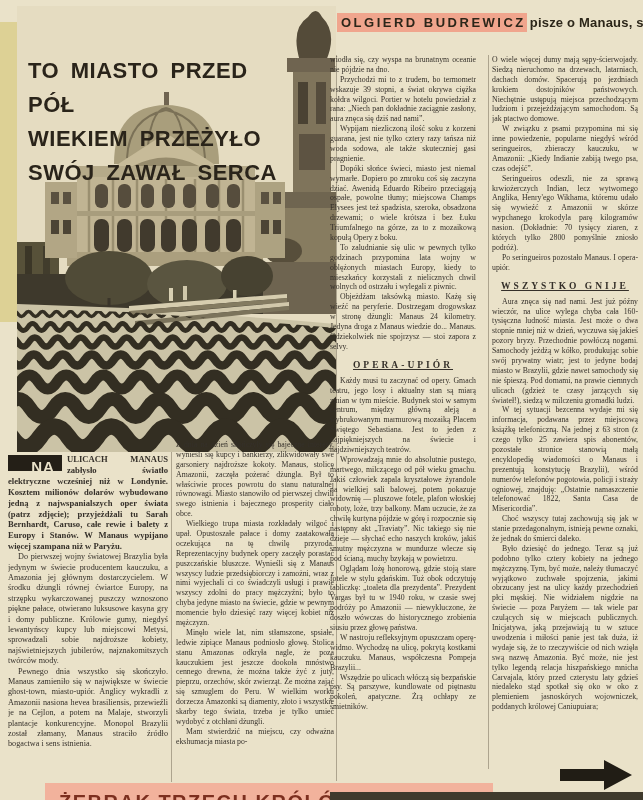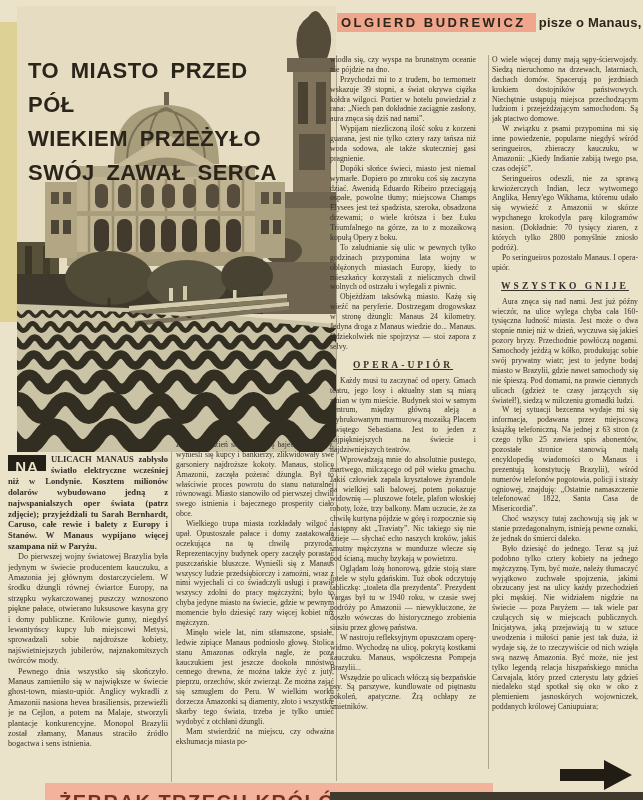--- a/index.html
+++ b/index.html
@@ -6,35 +6,35 @@
   .page{position:relative;width:643px;height:800px;background:#eae2c9;overflow:hidden;
         font-family:"Liberation Serif",serif;color:#35302a;}
   .left-strip{position:absolute;left:0;top:22px;width:17px;height:300px;background:#ddd195;}
   .photo{position:absolute;left:17px;top:6px;width:319px;height:446px;}
   .photo svg{display:block;width:100%;height:100%;}
   .headline{position:absolute;left:28px;top:10px;width:260px;
             font-family:"Liberation Sans",sans-serif;font-weight:800;font-size:22px;
             line-height:34px;color:#2a241a;letter-spacing:.5px;word-spacing:5px;margin-top:44px;}
   .byline{position:absolute;left:337px;top:15px;width:306px;white-space:nowrap;
           font-family:"Liberation Sans",sans-serif;font-weight:700;font-size:13px;color:#2c2619;}
-  .byline .hl{background:#f0a58d;padding:2px 10px 2px 4px;letter-spacing:2.5px;}
+  .byline .hl{background:#f0a58d;padding:2px 1px 2px 4px;letter-spacing:2.5px;}
   .byline .rest{margin-left:3px;letter-spacing:.2px;}
   .col{position:absolute;text-align:justify;overflow:hidden;font-size:7.8px;line-height:1.27;}
   .col p{margin:0;text-indent:10px;}
   .col p.noindent{text-indent:0;}
   .col .sec{text-align:center;font-weight:700;font-size:9.5px;letter-spacing:3px;
             margin:7px 0 5px;text-indent:0;text-decoration:underline;}
   #col1{left:8px;top:454px;width:160px;height:332px;font-size:8.2px;}
   #col2{left:176px;top:440px;width:158px;height:334px;}
   #col3{left:330px;top:55px;width:146px;height:722px;}
   #col4{left:492px;top:55px;width:146px;height:712px;}
   .lead{font-weight:700;font-size:8.6px;}
   .dropcap{float:left;width:38px;height:16px;background:#241f17;color:#eae2c9;
            font-family:"Liberation Sans",sans-serif;font-weight:800;font-size:15px;
-           line-height:24px;text-align:center;letter-spacing:1px;margin:1px 5px 1px 0;}
+           line-height:24px;text-align:center;letter-spacing:1px;margin:1px 5px 1px 0;padding-left:16px;}
   .rule-v{position:absolute;width:1px;background:rgba(74,64,48,.38);}
   #rule-a{left:336px;top:55px;height:726px;}
   #rule-b{left:488px;top:55px;height:714px;}
   #rule-c{left:171px;top:452px;height:330px;}
   .banner{position:absolute;left:45px;top:783px;width:448px;height:17px;background:#f2b29c;
           overflow:hidden;}
   .banner span{display:block;margin:8px 0 0 14px;font-family:"Liberation Sans",sans-serif;
                font-weight:800;font-size:20px;letter-spacing:1.5px;color:#7c2f1f;white-space:nowrap;}
   .dark-edge{position:absolute;left:330px;top:792px;width:313px;height:8px;background:#3f3a2d;}
   .next-arrow{position:absolute;left:560px;top:760px;width:72px;height:30px;}

